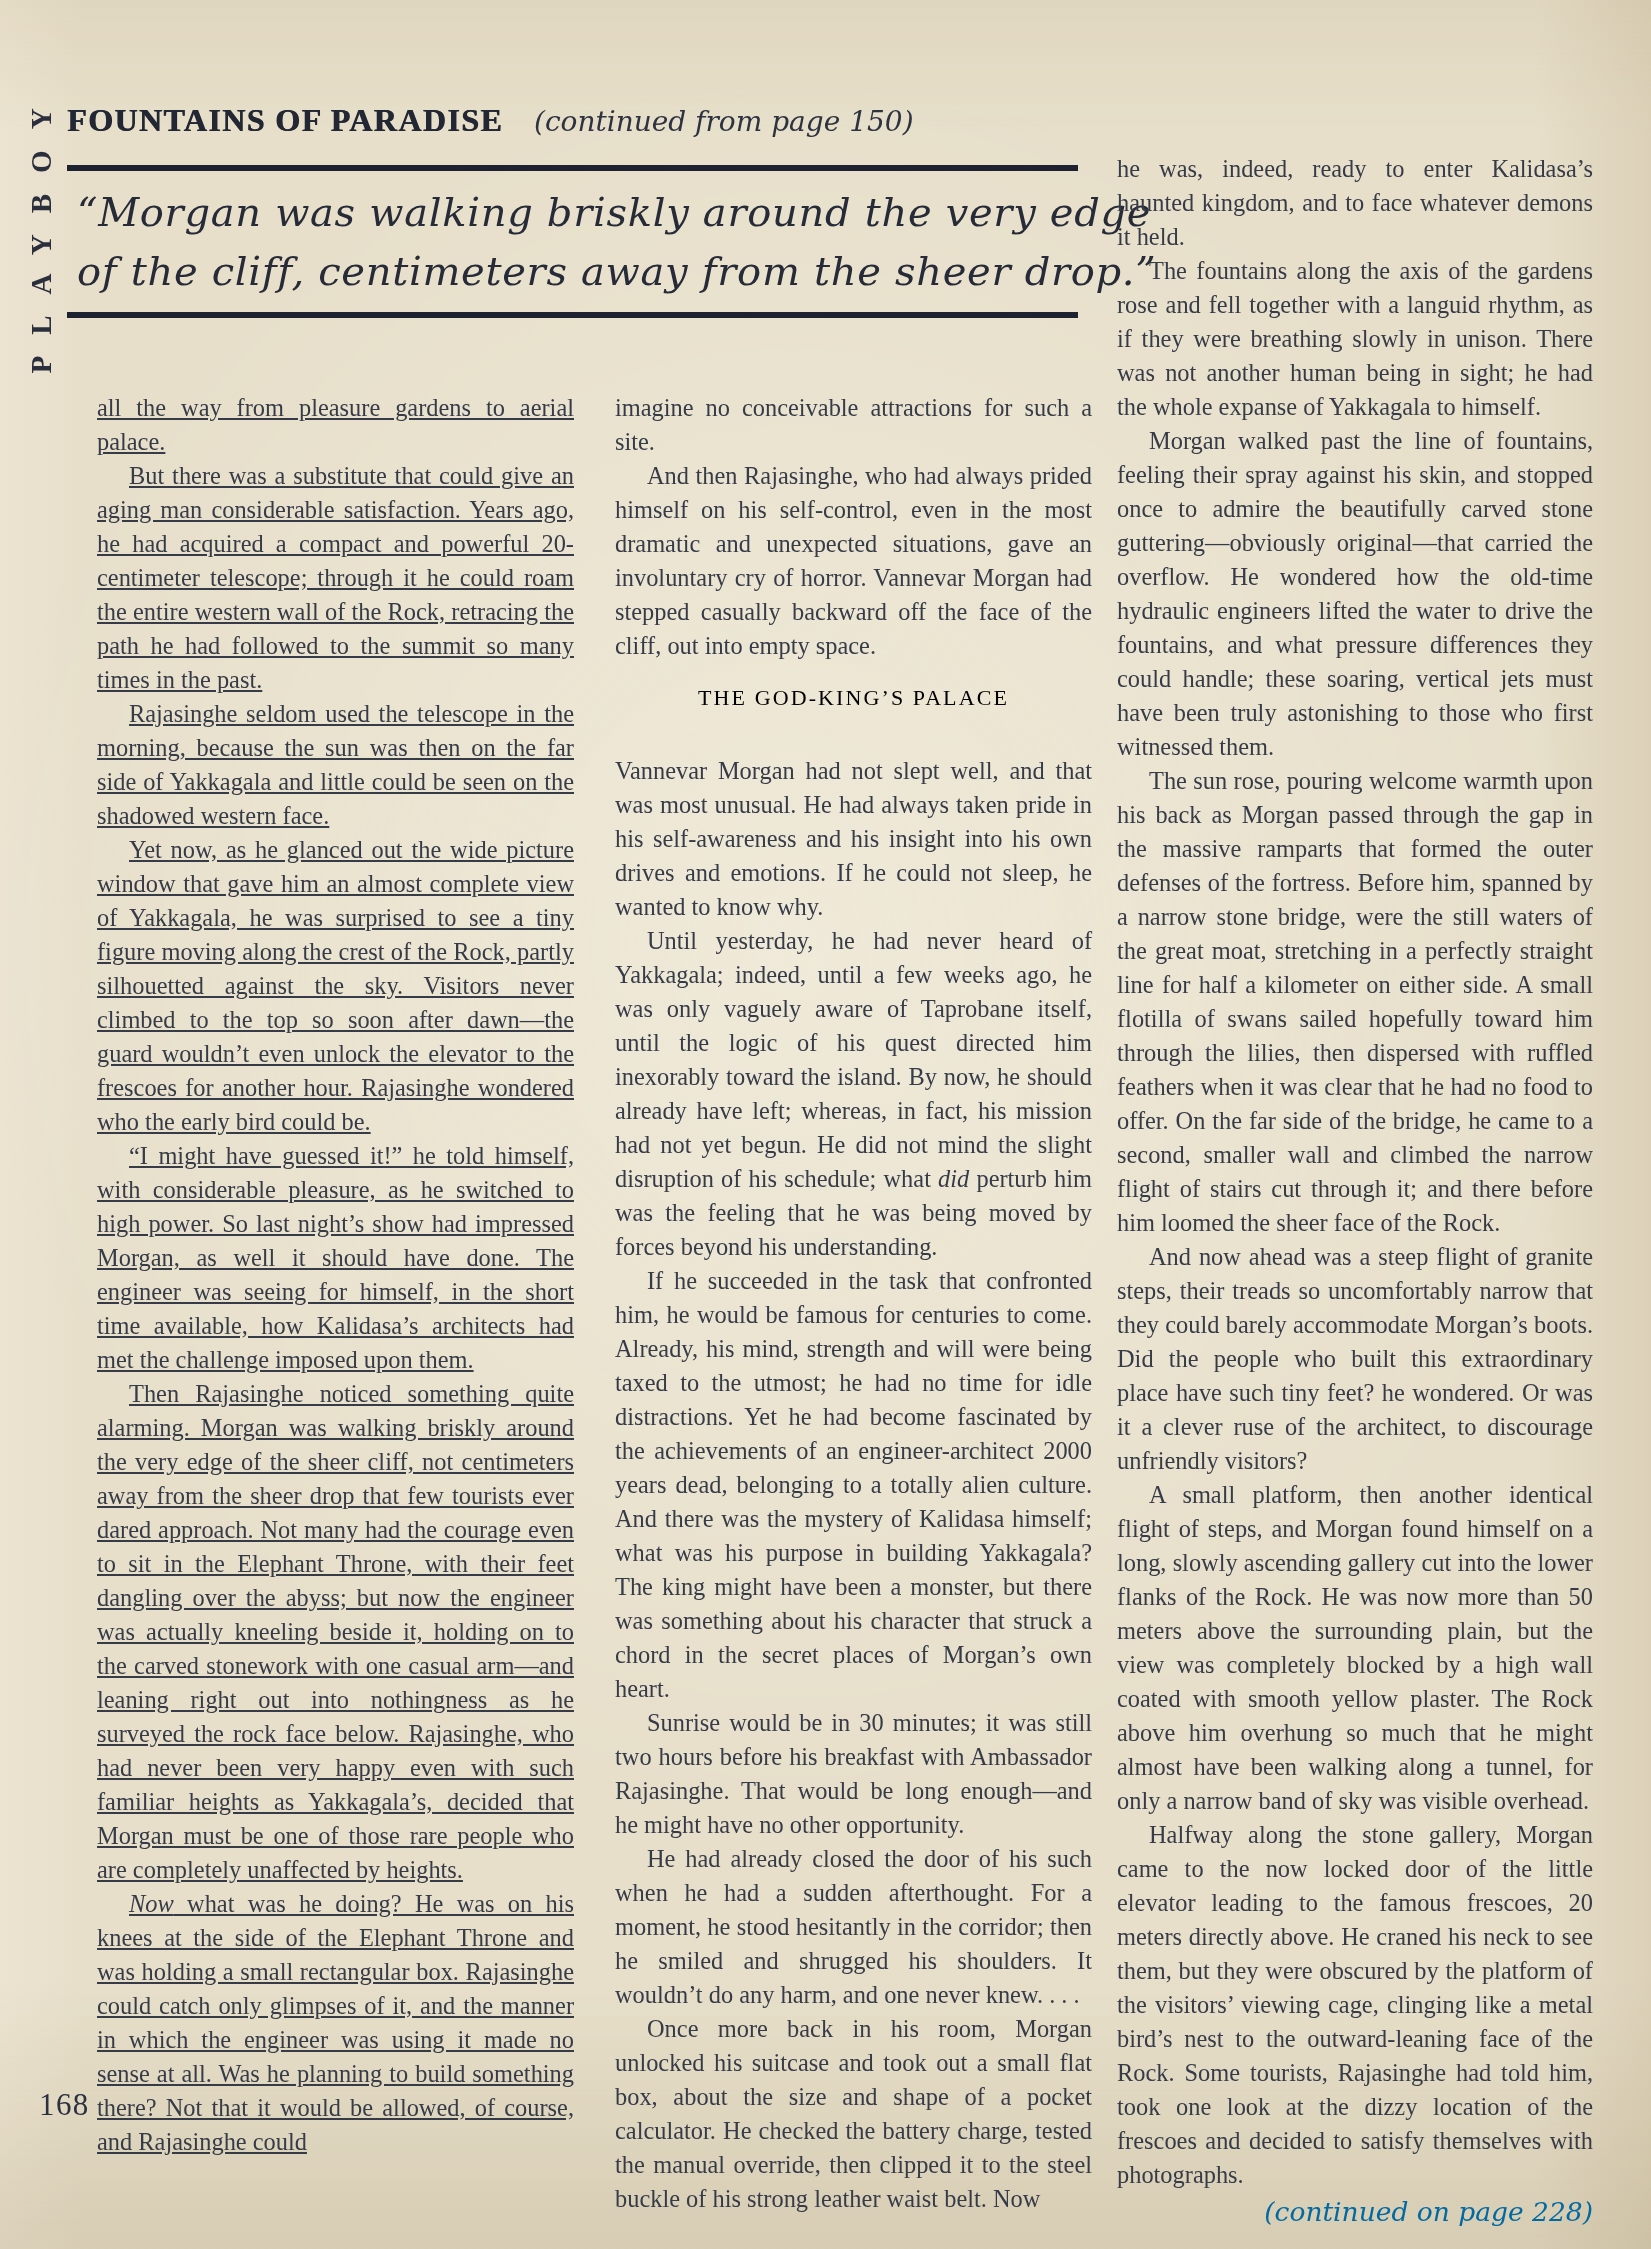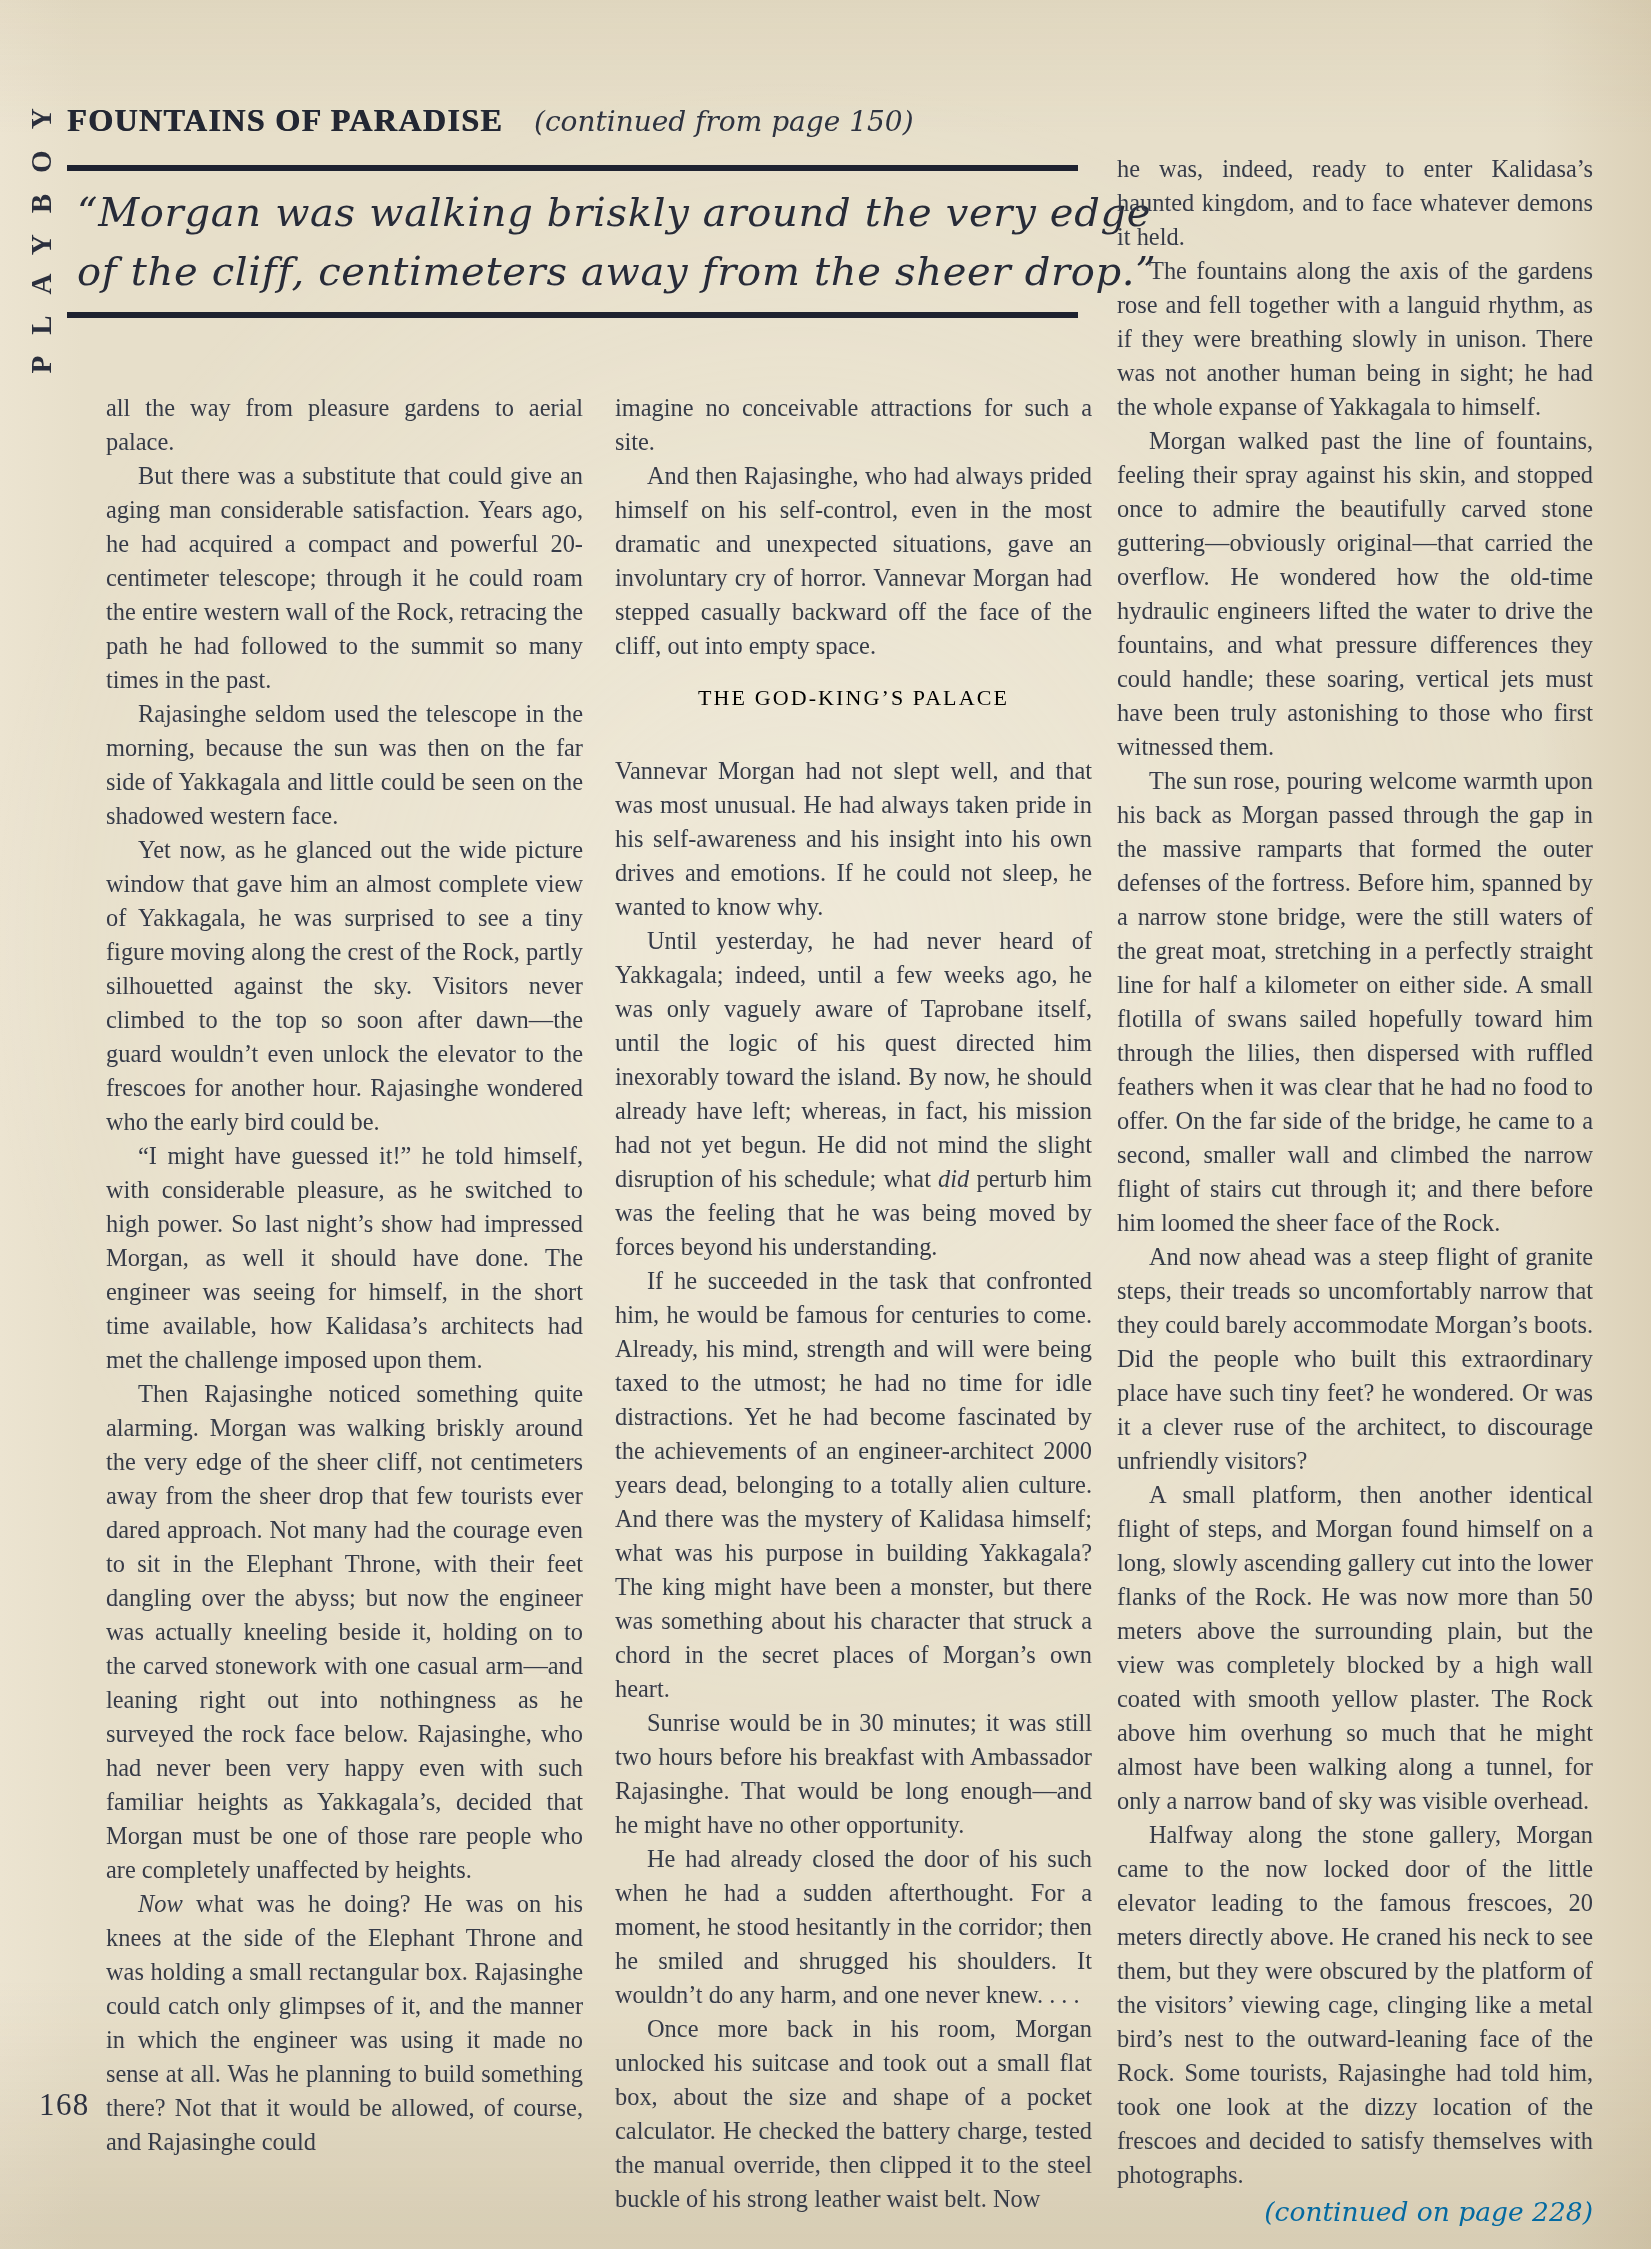--- a/index.html
+++ b/index.html
@@ -40,21 +40,21 @@
     letter-spacing:0.7px;white-space:nowrap;
   }
   .col{
     position:absolute;width:477px;
     font-size:24.4px;line-height:34px;text-align:justify;
     hyphens:auto;-webkit-hyphens:auto;
     color:#363b48;
   }
   .col p{margin:0;text-indent:32px;}
   .col p.noindent{text-indent:0;margin-top:39px;}
-  #col1{left:106px;top:352px;}
+  #col1{left:97px;top:352px;text-decoration:underline;}
   #col2{left:615px;top:352px;}
   #col3{left:1117px;top:113px;width:476px;}
   .section-heading{
     text-align:center;text-indent:0 !important;
     font-size:22px;letter-spacing:2.1px;color:#000000;
     margin:18px 0 16.7px 0 !important;
   }
   .continued-on{
     text-align:right;text-indent:0 !important;
     font-family:"DejaVu Serif", serif;font-style:italic;font-size:26.5px;

